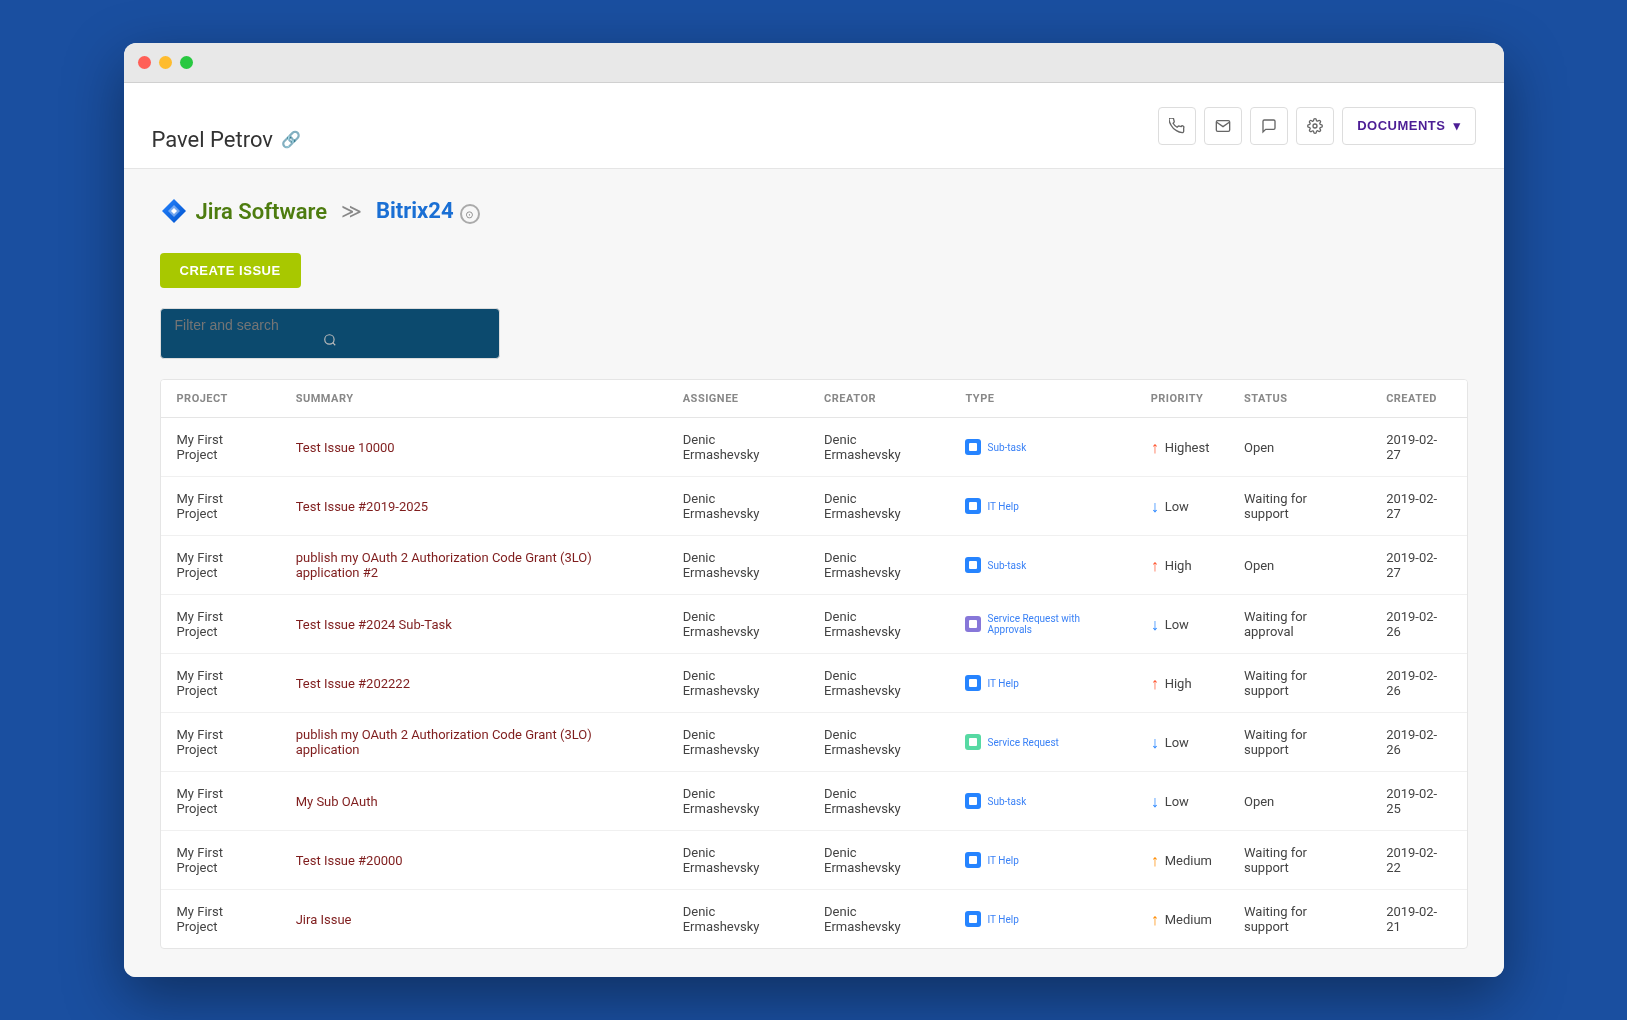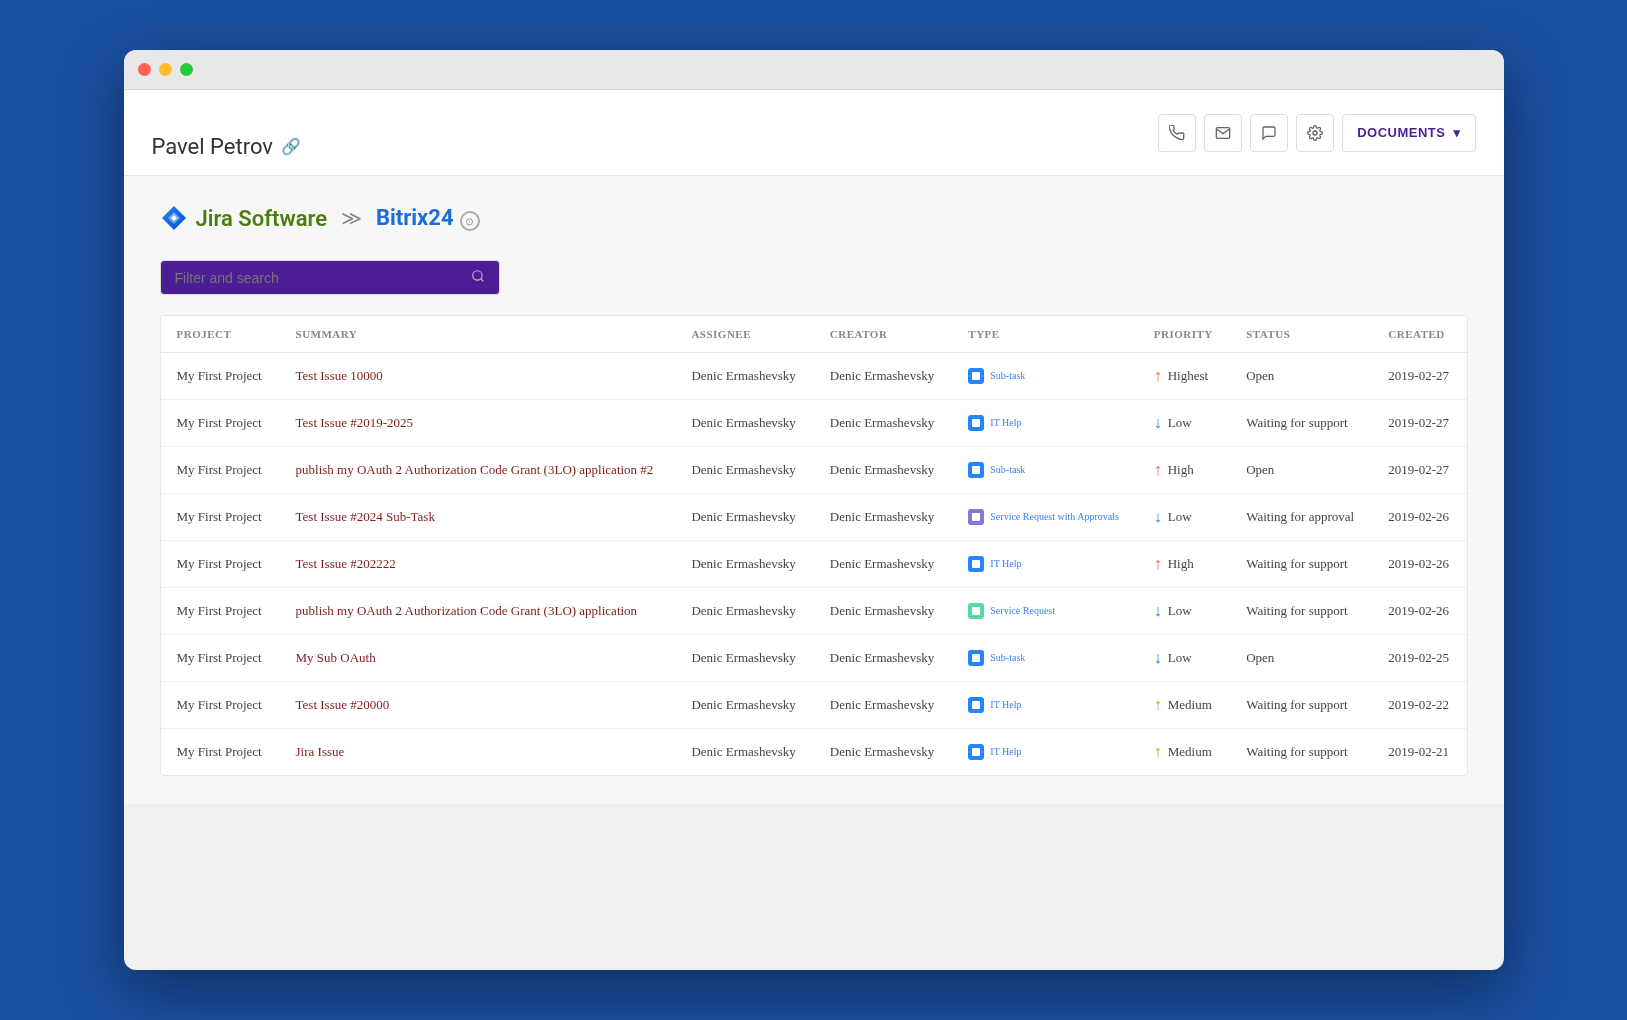--- a/index.html
+++ b/index.html
@@ -166,43 +166,43 @@
       align-items: center;
       margin-bottom: 20px;
     }
     .filter-input {
       border: 1px solid #ddd;
       border-radius: 4px;
       padding: 8px 14px;
       font-size: 14px;
       color: #999;
       width: 340px;
-      background: #4c1d95;
+      background: #0c4a6e;
       display: flex;
       align-items: center;
       justify-content: space-between;
+      flex-direction: column;
     }
     .filter-input input {
       border: none;
       outline: none;
       font-size: 14px;
       color: #aaa;
       width: 100%;
       background: transparent;
     }
     .table-container {
       background: white;
       border: 1px solid #e5e5e5;
       border-radius: 4px;
       overflow: hidden;
     }
     table {
       width: 100%;
       border-collapse: collapse;
-      font-family: Liberation Serif, serif;
     }
     thead tr {
       border-bottom: 1px solid #e5e5e5;
     }
     thead th {
       padding: 12px 16px;
       text-align: left;
       font-size: 11px;
       font-weight: 700;
       color: #888;
@@ -317,20 +317,23 @@
           </svg>
           <span>Jira Software</span>
         </div>
         <div class="arrows-icon">≫</div>
         <div>
           <span class="bitrix-logo">Bitrix24</span>
           <span class="settings-circle">⊙</span>
         </div>
       </div>
 
+      <div>
+        <button class="create-btn">CREATE ISSUE</button>
+      </div>
 
       <div class="filter-bar">
         <div class="filter-input">
           <input type="text" placeholder="Filter and search" style="">
           <span style="color:#bbb;">
             <svg width="14" height="14" viewBox="0 0 24 24" fill="none" stroke="#bbb" stroke-width="2">
               <circle cx="11" cy="11" r="8"></circle>
                 <line x1="21" y1="21" x2="16.65" y2="16.65"></line>
             </svg>
           </span>

